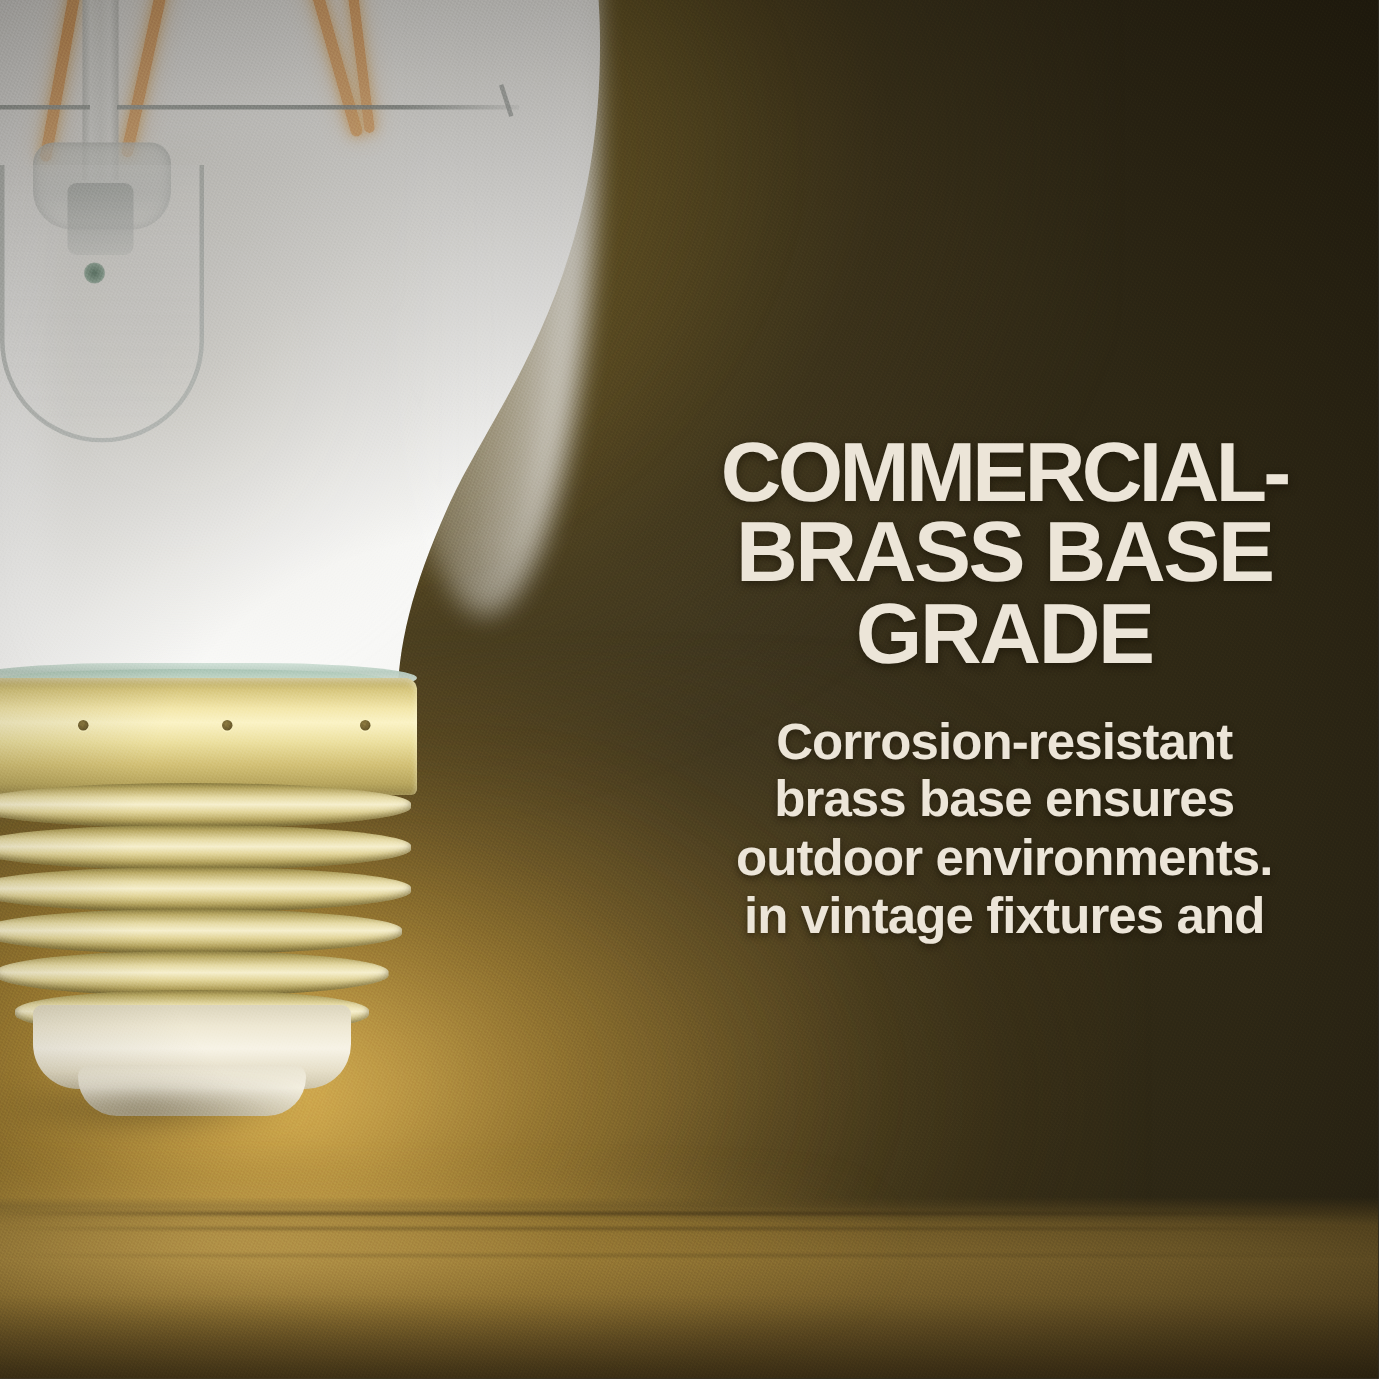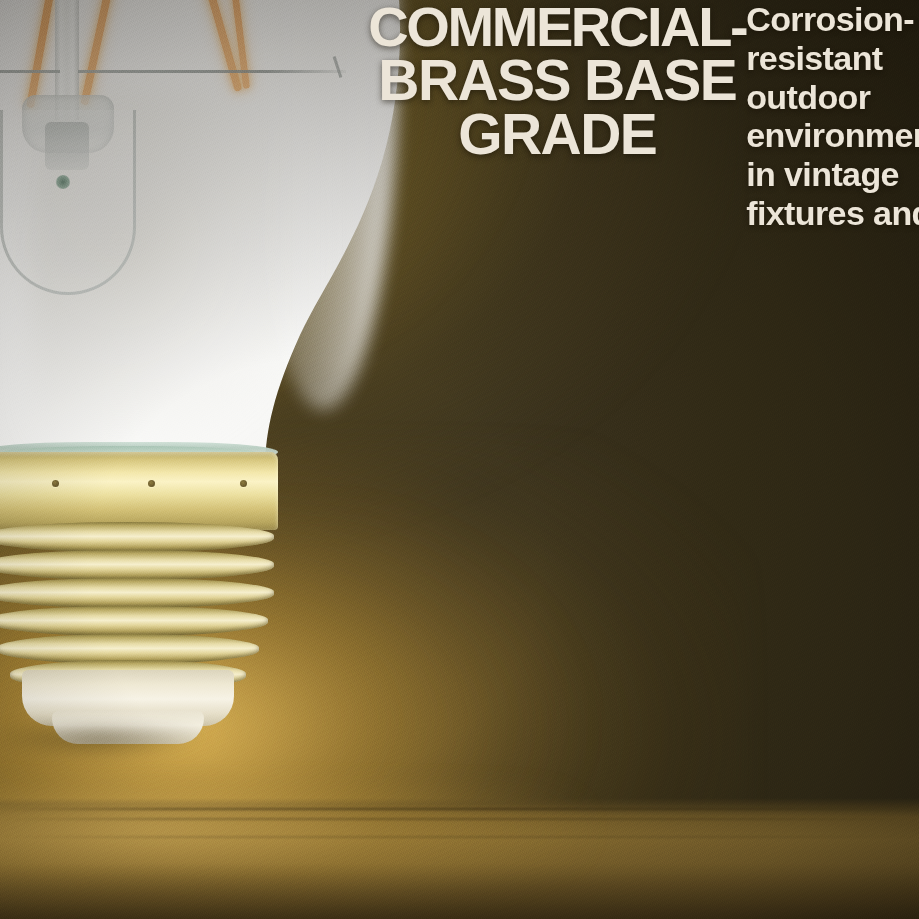--- a/index.html
+++ b/index.html
@@ -216,21 +216,21 @@
   }
   .base-shadow{
     position:absolute; left:290px; top:1058px; width:216px; height:30px;
     background:radial-gradient(ellipse at 50% 30%, rgba(70,56,24,.55) 0%, rgba(70,56,24,0) 72%);
     filter:blur(8px);
   }
 
   
   #panel{
     position:absolute; left:420px; top:0; width:499px; height:919px;
-    display:flex; flex-direction:row; justify-content:center;
+    display:flex; flex-direction:column; justify-content:center;
     padding:0 10px;
   }
   .headline{
     color:#ece5d8;
     font-family:"Liberation Sans", sans-serif;
     font-weight:700;
     font-size:57px;
     line-height:.95;
     letter-spacing:-1.6px;
     text-align:center;
@@ -240,21 +240,21 @@
   }
   .headline .ln{ display:block; }
   .headline .ln1{ letter-spacing:-2.4px; font-size:56px; }
 
   .body{
     color:#ece5d8;
     font-family:"Liberation Sans", sans-serif;
     font-weight:700;
     font-size:34px;
     line-height:1.14;
-    text-align:left;
+    text-align:center;
     letter-spacing:-.6px;
     text-shadow:0 2px 5px rgba(20,14,4,.5);
   }
   .body .bl{ display:block; }
 </style>
 </head>
 <body>
 
 <div id="stage">
 
@@ -321,18 +321,19 @@
   <div id="panel">
 
     <div class="headline">
       <span class="ln ln1">COMMERCIAL-</span>
       <span class="ln">BRASS BASE</span>
       <span class="ln">GRADE</span>
     </div>
 
     <div class="body">
       <span class="bl">Corrosion-resistant</span>
+      <span class="bl">brass base ensures</span>
       <span class="bl">outdoor environments.</span>
       <span class="bl">in vintage fixtures and</span>
     </div>
 
   </div>
 </div>
 
 </body></html>

